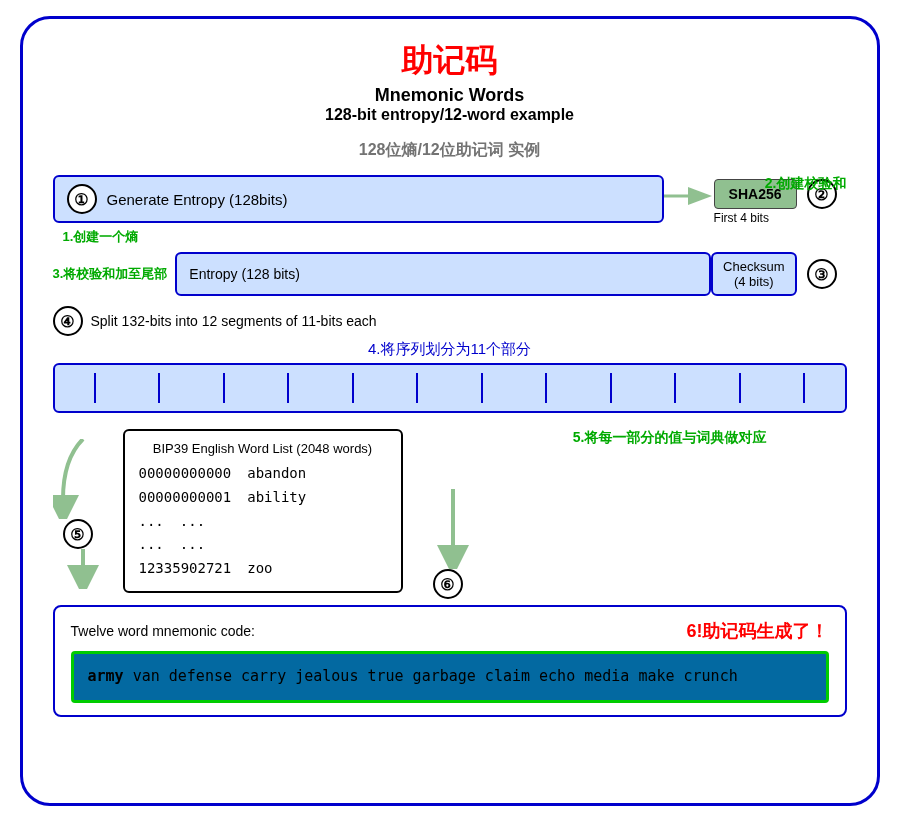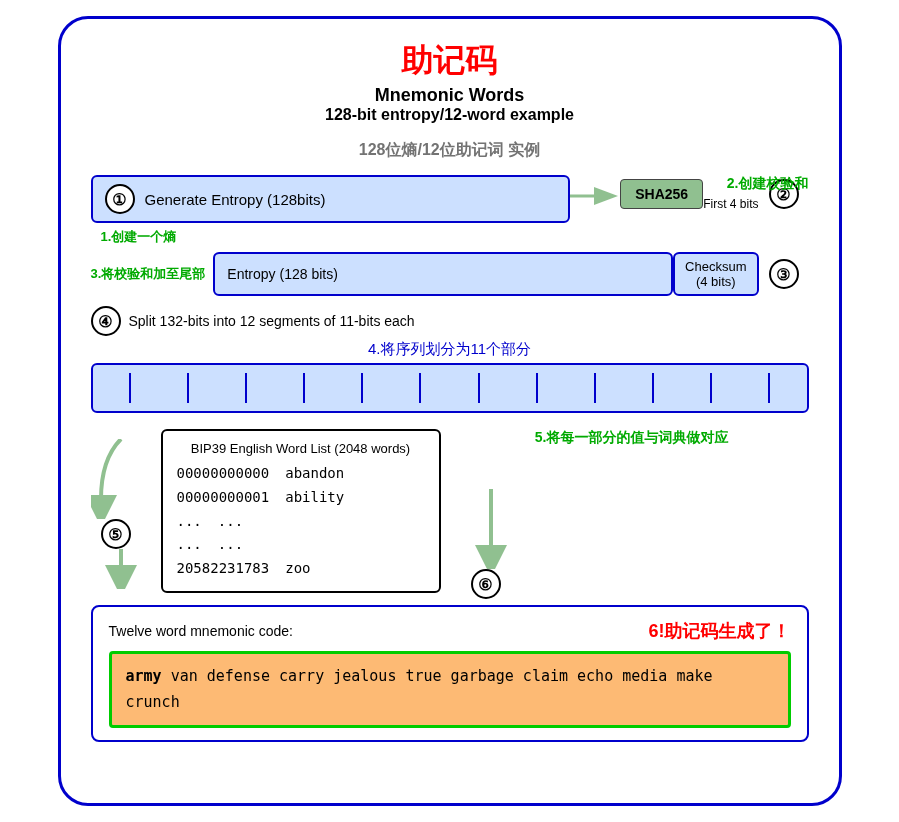--- a/index.html
+++ b/index.html
@@ -6,21 +6,21 @@
     body {
       background: #fff;
       font-family: Arial, sans-serif;
       display: flex;
       justify-content: center;
       align-items: center;
       min-height: 100vh;
       padding: 10px;
     }
     .outer-container {
-      width: 784px;
+      width: 860px;
       min-height: 790px;
       border: 3px solid #0000cc;
       border-radius: 30px;
       padding: 20px 30px 25px 30px;
       position: relative;
       background: #fff;
     }
     .title-zh {
       text-align: center;
       color: #ff0000;
@@ -228,21 +228,21 @@
       color: #000;
     }
     .step6-label {
       color: #ff0000;
       font-size: 18px;
       font-weight: bold;
     }
     .mnemonic-box {
       border: 3px solid #00cc00;
       border-radius: 4px;
-      background: #fdba74;
+      background: #0369a1;
       padding: 10px 14px;
       font-family: monospace;
       font-size: 15px;
       color: #000;
       line-height: 1.7;
     }
     .mnemonic-first {
       font-weight: bold;
     }
 
@@ -275,21 +275,21 @@
       <svg width="50" height="30" viewBox="0 0 50 30">
         <defs>
           <marker id="ah" markerWidth="8" markerHeight="8" refX="6" refY="3" orient="auto">
             <path d="M0,0 L0,6 L8,3 z" fill="#90c090"></path>
           </marker>
         </defs>
         <path d="M0,15 L42,15" stroke="#90c090" stroke-width="3" fill="none" marker-end="url(#ah)"></path>
       </svg>
     </div>
 
-    <div style="display:flex; align-items:flex-end; flex-shrink:0; padding-top:4px;">
+    <div style="display:flex; flex-direction:column; align-items:flex-start; flex-shrink:0; padding-top:4px;">
       <div class="sha-rect">SHA256</div>
       <div class="first4bits">First 4 bits</div>
     </div>
 
     <div style="display:flex; align-items:flex-start; margin-left:10px; flex-shrink:0; padding-top:4px;">
       <span class="circle-num">②</span>
     </div>
 
     <div style="position:absolute; top:0; right:0; color:#00aa00; font-size:14px; font-weight:bold;">2.创建校验和</div>
   </div>
@@ -388,21 +388,21 @@
           </div>
           <div class="bip39-row">
             <span class="bip39-col-left">...</span>
             <span class="bip39-col-right">...</span>
           </div>
           <div class="bip39-row">
             <span class="bip39-col-left">...</span>
             <span class="bip39-col-right">...</span>
           </div>
           <div class="bip39-row">
-            <span class="bip39-col-left">20582231783</span>
+            <span class="bip39-col-left">12335902721</span>
             <span class="bip39-col-right">zoo</span>
           </div>
         </div>
       </div>
 
       <div style="display:flex; flex-direction:column; align-items:center; margin-left:20px; margin-top:60px;">
         <svg width="60" height="80" viewBox="0 0 60 80">
           <defs>
             <marker id="ga3" markerWidth="8" markerHeight="8" refX="4" refY="4" orient="auto">
               <path d="M0,0 L8,4 L0,8 z" fill="#90c090"></path>

